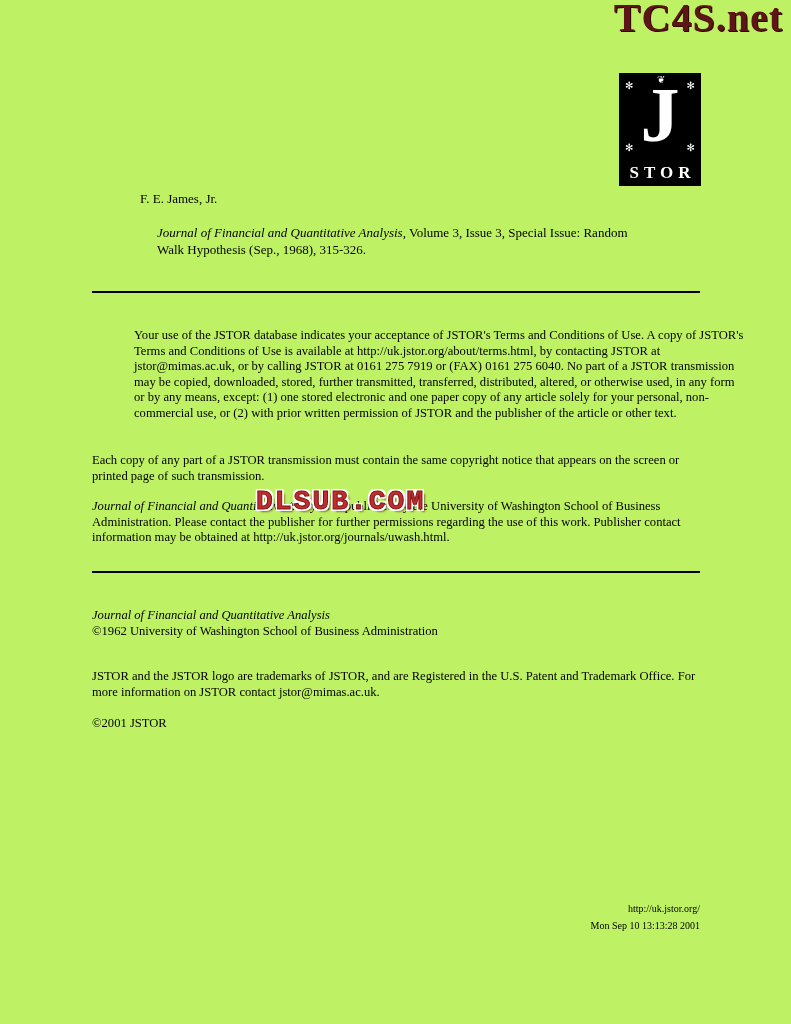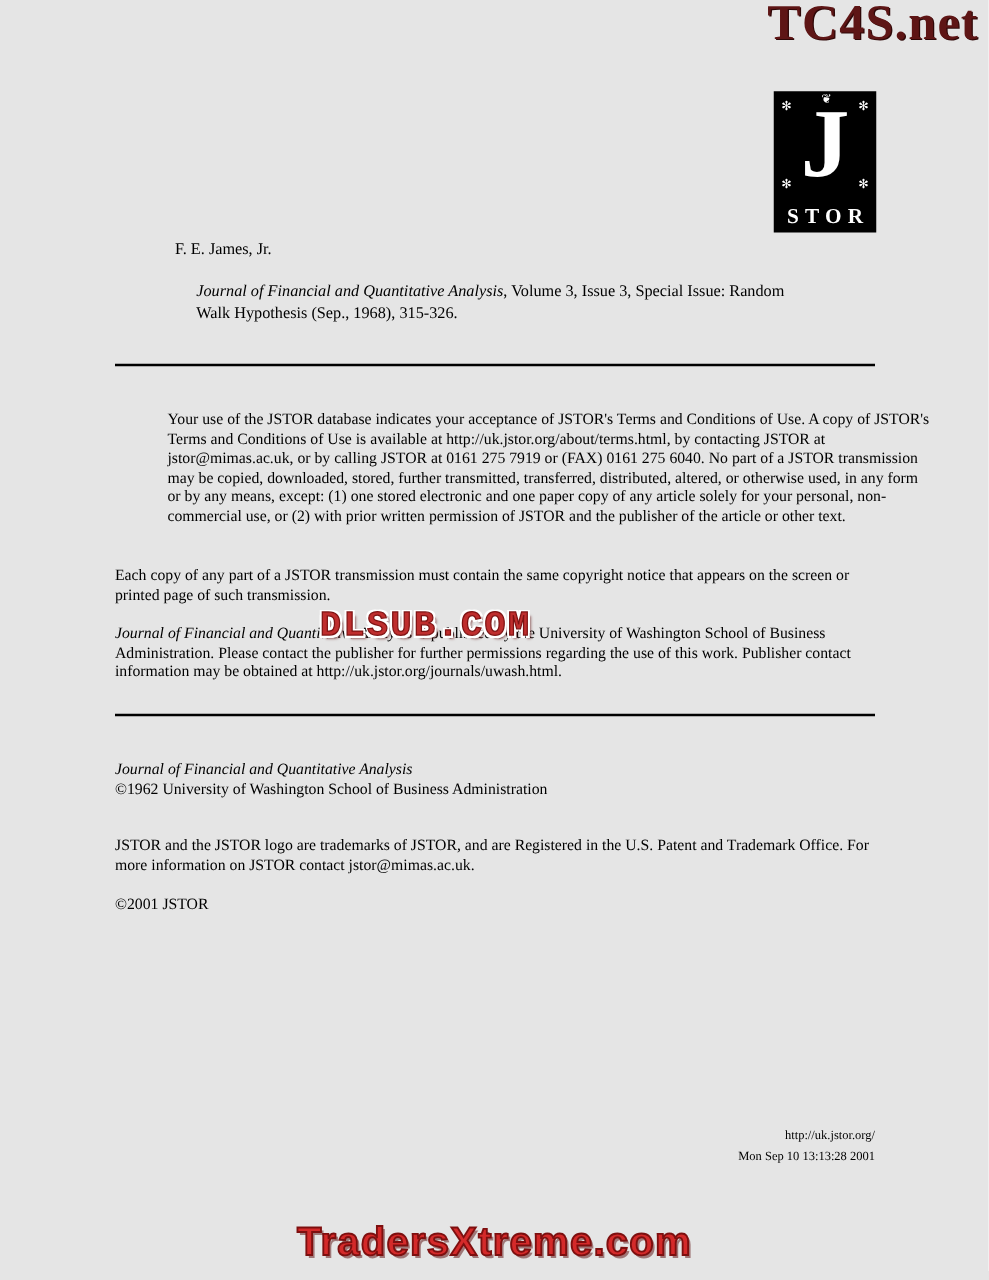--- a/index.html
+++ b/index.html
@@ -1,20 +1,20 @@
 <!DOCTYPE html>
 <html><head>
 <meta charset="utf-8">
 <style>
   html, body { margin: 0; padding: 0; background: #ffffff; }
   .page {
     position: relative;
     width: 791px;
     height: 1024px;
-    background: #e5e5e5;
+    background: #bef264;
     font-family: "Liberation Serif", serif;
     color: #000;
     overflow: hidden;
   }
 
   
   .wm-top-right {
     position: absolute;
     top: -6px;
     right: 8px;
@@ -214,15 +214,14 @@
   <div class="footer-journal">Journal of Financial and Quantitative Analysis</div>
   <div class="footer-copyright-1968">©1962 University of Washington School of Business Administration</div>
   <div class="footer-trademark">JSTOR and the JSTOR logo are trademarks of JSTOR, and are Registered in the U.S. Patent and Trademark Office. For more information on JSTOR contact jstor@mimas.ac.uk.</div>
   <div class="footer-copyright-2001">©2001 JSTOR</div>
 
   <div class="retrieval">
     <div>http://uk.jstor.org/</div>
     <div>Mon Sep 10 13:13:28 2001</div>
   </div>
 
-  <div class="wm-bottom">TradersXtreme.com</div>
 
 </div>
 
 </body></html>

